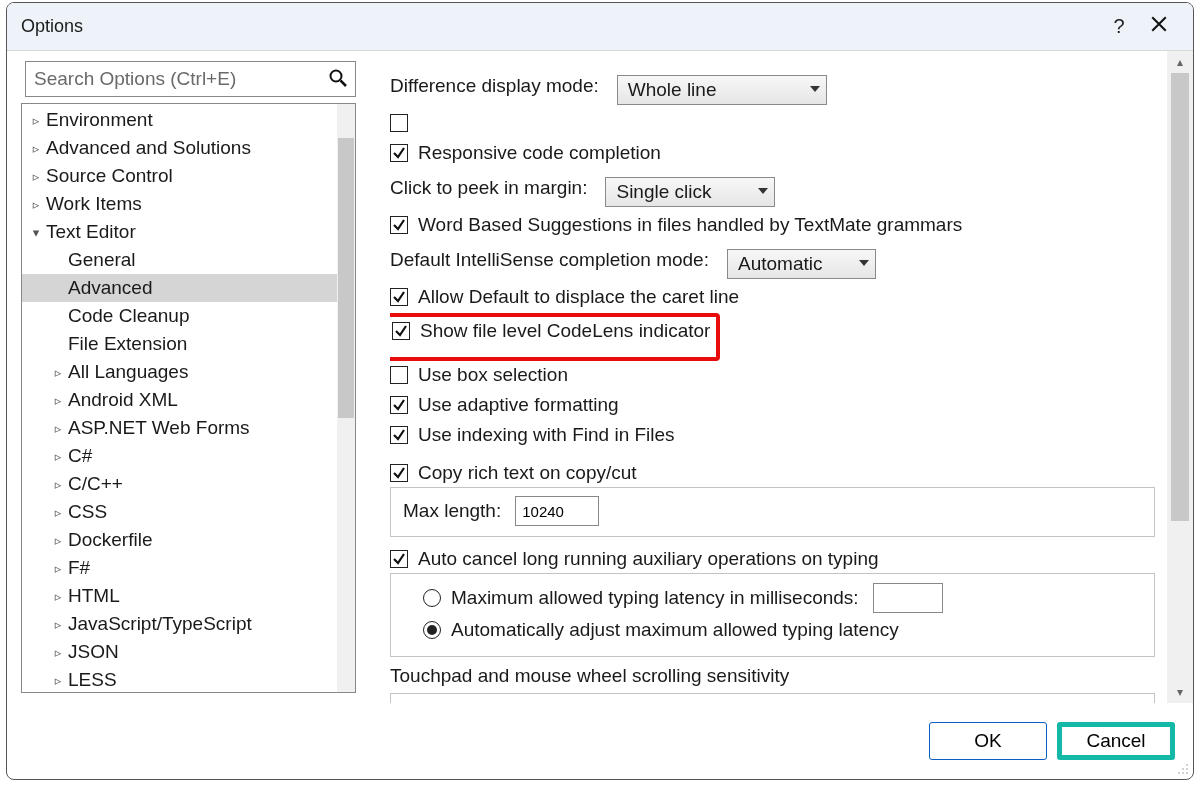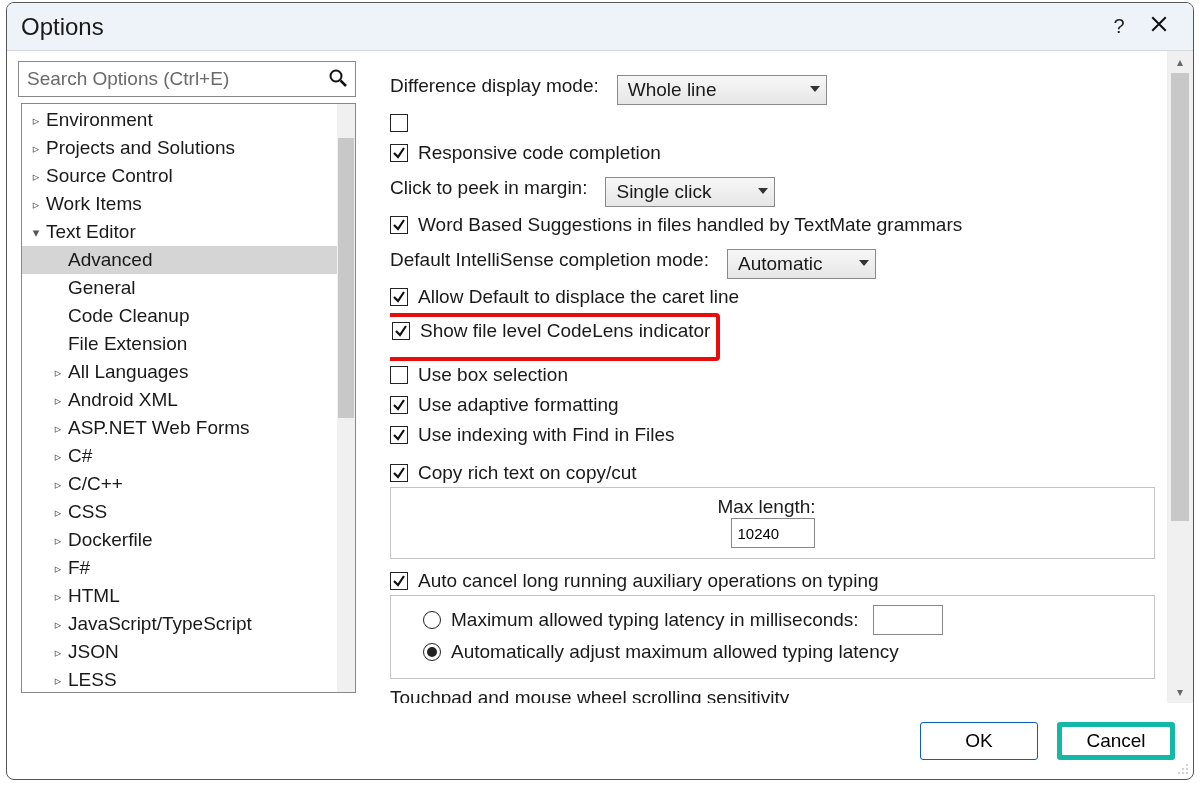--- a/index.html
+++ b/index.html
@@ -25,41 +25,41 @@
   }
   .titlebar {
     height: 48px;
     background: #edf3f9;
     border-bottom: 1px solid #d8d8d8;
     display: flex;
     align-items: center;
     padding: 0 14px;
     flex: 0 0 auto;
   }
-  .titlebar .title { flex: 1; font-size: 24px; }
+  .titlebar .title { flex: 1; font-size: 18px; }
   .titlebar .help, .titlebar .close {
     width: 40px; text-align: center;
     font-size: 20px; color: #222;
   }
   .titlebar .close svg { width: 18px; height: 18px; }
   .body {
     flex: 1 1 auto;
     display: flex;
     position: relative;
     overflow: hidden;
   }
   .left {
     width: 353px;
     padding: 10px 0 10px 10px;
     display: flex;
     flex-direction: column;
   }
   .searchwrap {
     position: relative;
-    margin: 0 4px 6px 1px;
+    margin: 0 4px 6px 8px;
   }
   .searchwrap input {
     width: 100%;
     height: 36px;
     padding: 4px 36px 4px 8px;
     font-size: 19px;
     border: 1px solid #888;
     background: #fff;
     font-family: inherit;
     color: #222;
@@ -182,21 +182,20 @@
 
   .groupbox {
     border: 1px solid #c4c4c4;
     margin-top: 6px;
     padding: 8px 10px 10px 10px;
     position: relative;
   }
   .subrow {
     display: flex; align-items: center;
     min-height: 30px;
-    flex-direction: column;
   }
   .numbox, .txtbox {
     height: 30px; border: 1px solid #888; background: #fff;
     padding: 0 6px; font-size: 15px; font-family: inherit;
   }
   .radio {
     display: flex; align-items: center;
     min-height: 32px;
     margin-left: 22px;
   }
@@ -207,21 +206,21 @@
   }
   .radio.sel .circ::after {
     content: ""; width: 10px; height: 10px; background: #222; border-radius: 50%;
   }
 
   .footer {
     flex: 0 0 auto;
     height: 76px;
     display: flex; align-items: center; justify-content: flex-end;
     padding-right: 18px;
-    gap: 19px;
+    gap: 10px;
   }
   .btn {
     min-width: 118px; height: 38px;
     border: 5px solid #14b8a6; background: #fff;
     font-size: 19px; font-family: inherit;
     border-radius: 3px;
   }
   .btn.primary { border: 1.5px solid #0a5ec0; }
   .resize {
     position: absolute; right: 2px; bottom: 2px;
@@ -256,41 +255,41 @@
         </span>
       </div>
       <div class="treebox">
         <div class="tree" id="tree">
             <div class="node ind1">
               <span class="tri">▹</span>
               <span class="lbl">Environment</span>
             </div>
             <div class="node ind1">
               <span class="tri">▹</span>
-              <span class="lbl">Projects and Solutions</span>
+              <span class="lbl">Advanced and Solutions</span>
             </div>
             <div class="node ind1">
               <span class="tri">▹</span>
               <span class="lbl">Source Control</span>
             </div>
             <div class="node ind1">
               <span class="tri">▹</span>
               <span class="lbl">Work Items</span>
             </div>
             <div class="node ind1">
               <span class="tri">▾</span>
               <span class="lbl">Text Editor</span>
             </div>
+            <div class="node ind2">
+              <span class="tri blank">▹</span>
+              <span class="lbl">General</span>
+            </div>
             <div class="node ind2 sel">
               <span class="tri blank">▹</span>
               <span class="lbl">Advanced</span>
-            </div>
-            <div class="node ind2">
-              <span class="tri blank">▹</span>
-              <span class="lbl">General</span>
             </div>
             <div class="node ind2">
               <span class="tri blank">▹</span>
               <span class="lbl">Code Cleanup</span>
             </div>
             <div class="node ind2">
               <span class="tri blank">▹</span>
               <span class="lbl">File Extension</span>
             </div>
             <div class="node ind2">

